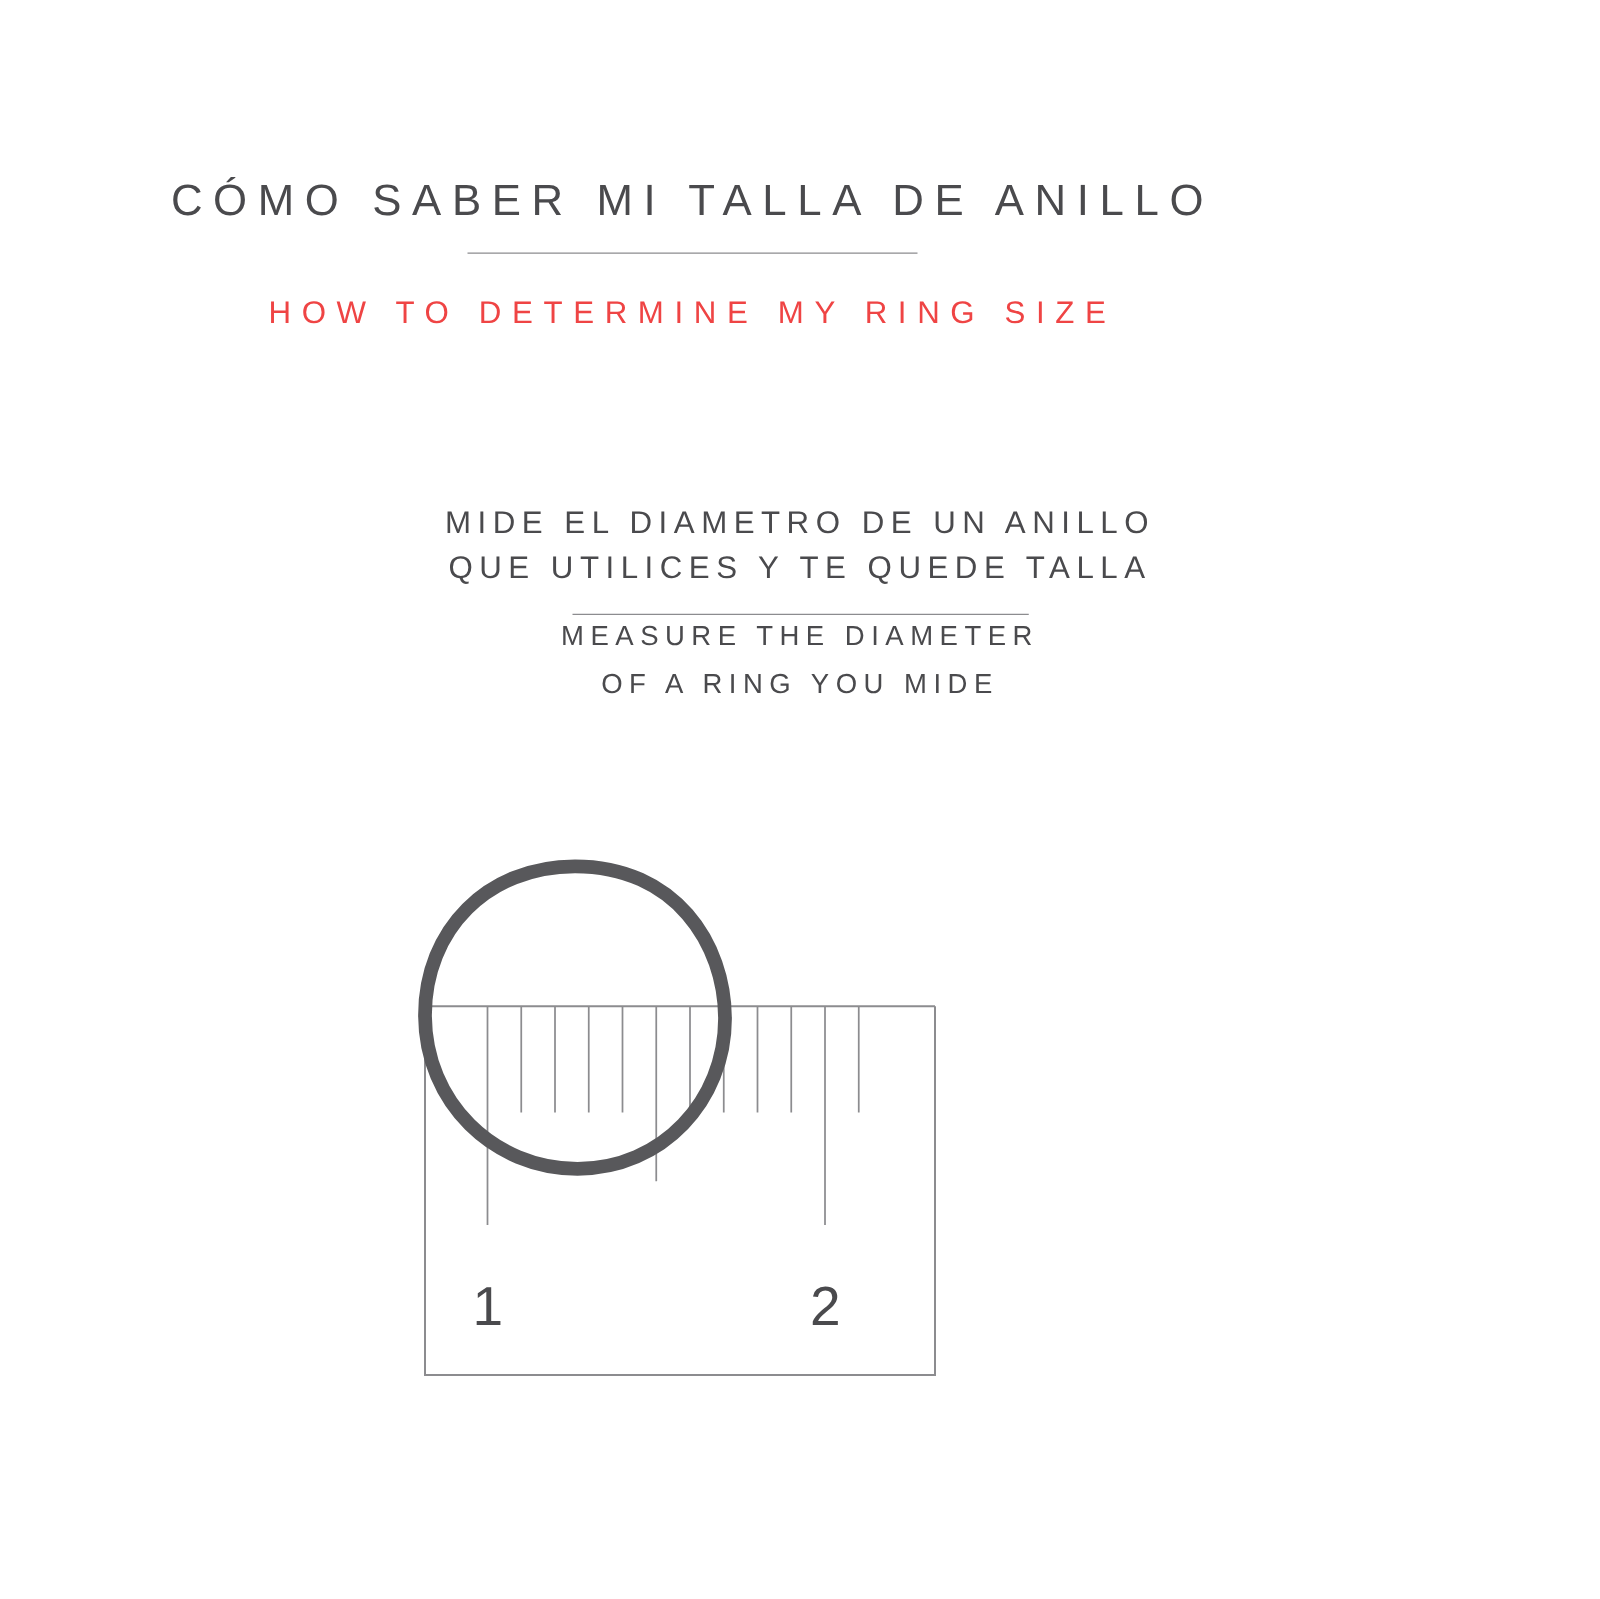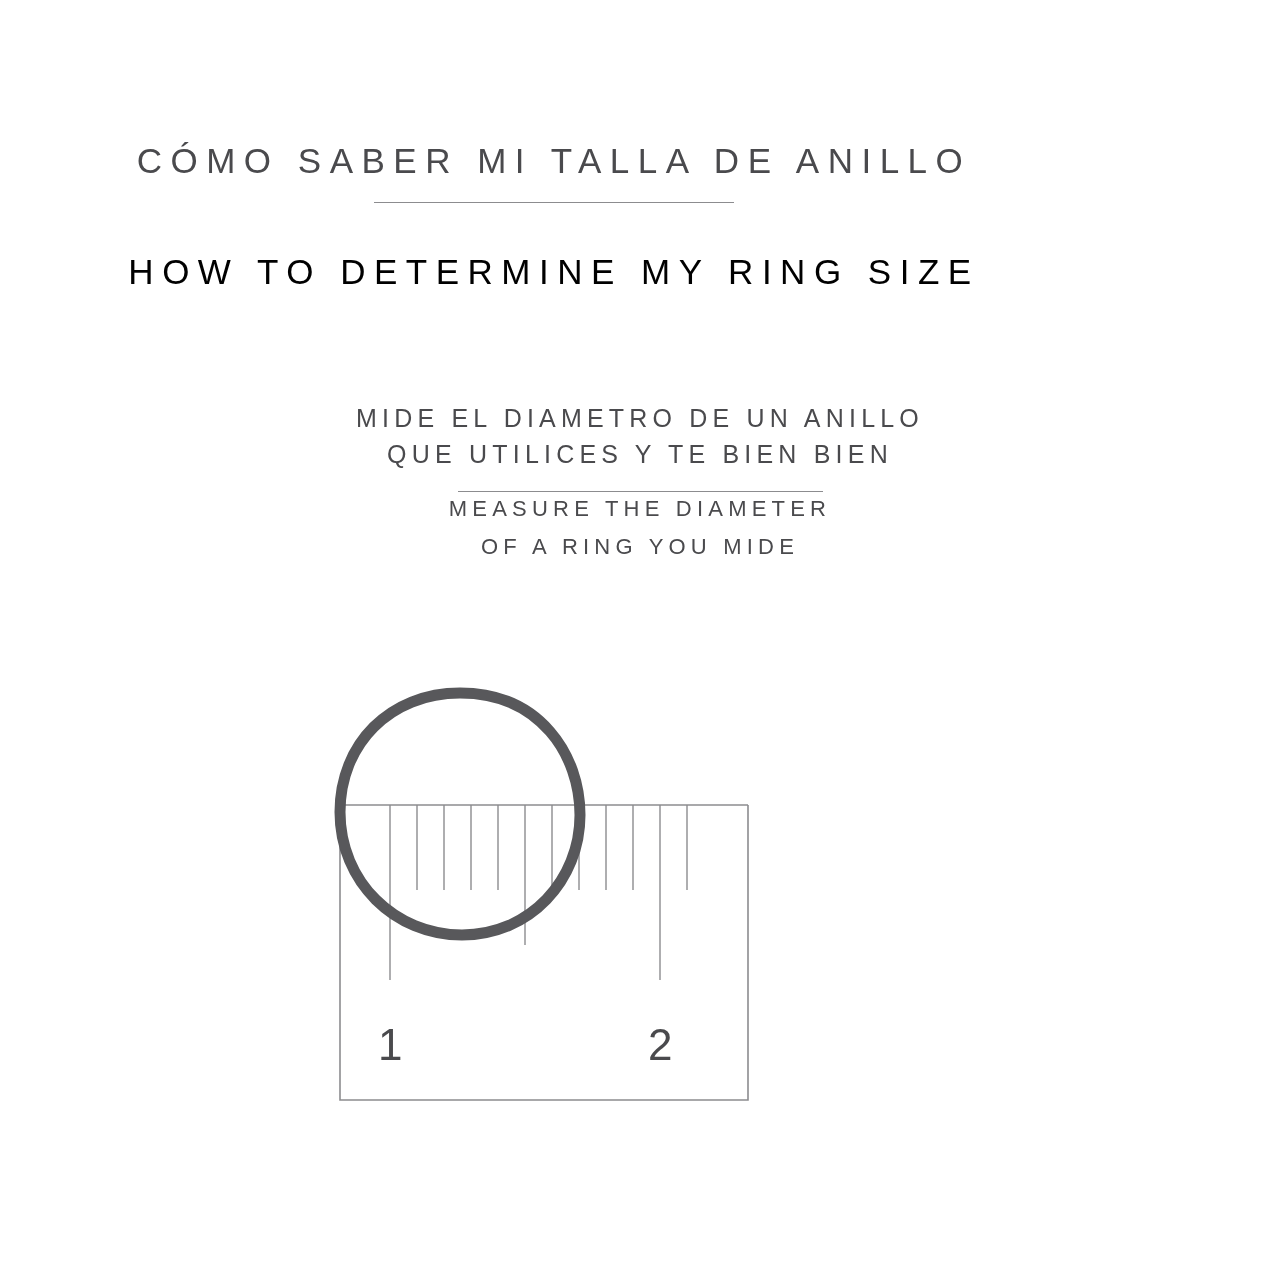--- a/index.html
+++ b/index.html
@@ -31,27 +31,27 @@
   }
   .title-es {
     font-size: 35px;
     letter-spacing: 8.5px;
     color: #4a4a4d;
     font-weight: 400;
     line-height: 1.2;
     white-space: nowrap;
   }
   .title-en {
-    font-size: 35px;
+    font-size: 25px;
     letter-spacing: 8.5px;
-    color: #000000;
+    color: #ef4444;
     font-weight: 400;
     line-height: 1.2;
     white-space: nowrap;
-    margin-top: 48px;
+    margin-top: 32px;
   }
   .rule {
     width: 360px;
     height: 1px;
     background: #8c8c8f;
     margin: 20px auto 0 auto;
   }
 
   
   .sub-block {
@@ -106,21 +106,21 @@
 <div class="page">
 
   <div class="title-block">
     <div class="title-es">CÓMO SABER MI TALLA DE ANILLO</div>
     <div class="rule"></div>
     <div class="title-en">HOW TO DETERMINE MY RING SIZE</div>
   </div>
 
   <div class="sub-block">
     <div class="sub-es">MIDE EL DIAMETRO DE UN ANILLO</div>
-    <div class="sub-es">QUE UTILICES Y TE BIEN BIEN</div>
+    <div class="sub-es">QUE UTILICES Y TE QUEDE TALLA</div>
     <div class="sub-rule"></div>
     <div class="sub-en">MEASURE THE DIAMETER</div>
     <div class="sub-en" style="margin-top:4px;">OF A RING YOU MIDE</div>
   </div>
 
   <div class="diagram">
     <svg width="1280" height="470" viewBox="0 0 1280 470" xmlns="http://www.w3.org/2000/svg">
       <g>
 
         <path d="M 340 145 L 748 145" stroke="#8c8c8f" stroke-width="1.6" fill="none"></path>

